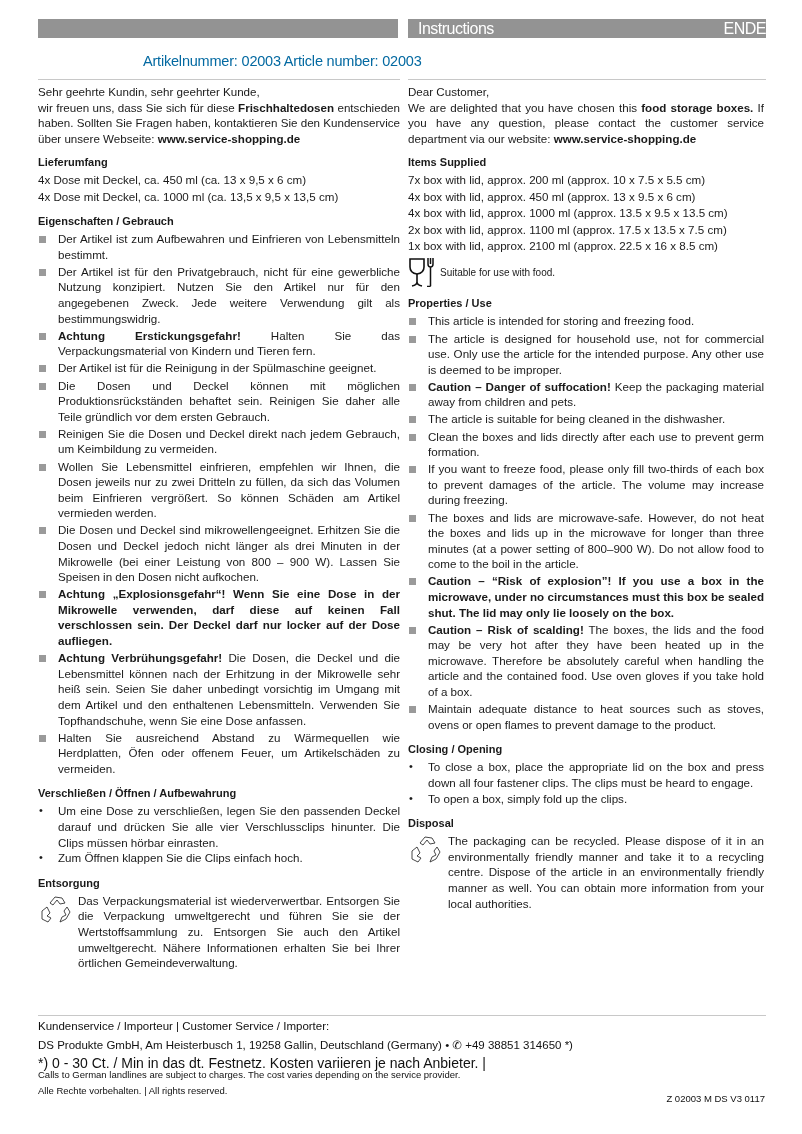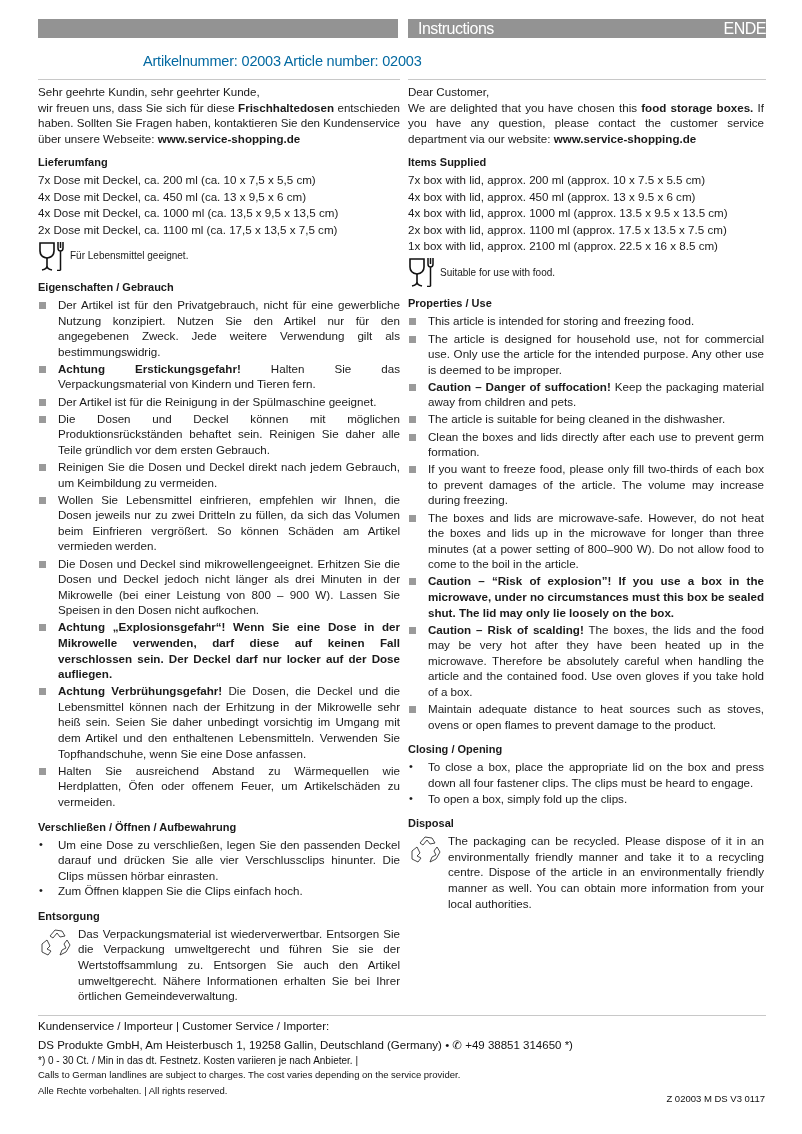--- a/index.html
+++ b/index.html
@@ -26,21 +26,21 @@
   ul.sq li { position:relative; padding-left:20px; text-align:justify; margin-bottom:1.5px; }
   ul.sq li::before { content:""; position:absolute; left:1px; top:5px; width:7px; height:7px; background:#9a9a9a; }
   ul.dot li { position:relative; padding-left:20px; text-align:justify; }
   ul.dot li::before { content:"•"; position:absolute; left:1px; top:0; font-size:11px; }
   .disposal { display:flex; align-items:flex-start; }
   .disposal svg { flex:0 0 auto; margin:2px 4px 0 0; }
   .disposal p { flex:1; }
   .footer { position:absolute; left:38px; width:728px; text-align:left; color:#111; }
   .f1 { top:1020px; font-size:11.5px; }
   .f2 { top:1038px; font-size:11.5px; }
-  .f3 { top:1055px; font-size:10px; }
+  .f3 { top:1055px; font-size:14px; }
   .f4 { top:1069px; font-size:9.5px; }
   .f5 { top:1085px; font-size:9.5px; }
   .ref { position:absolute; top:1093px; right:37px; font-size:9.5px; color:#111; }
 </style>
 </head>
 <body>
 
 <div class="hdr-bar hdr-left"></div>
 <div class="hdr-bar hdr-right">
   <span class="t1">Instructions</span>
@@ -48,35 +48,26 @@
 </div>
 <div class="artnum">Artikelnummer: 02003 Article number: 02003</div>
 <div class="rule" style="top:79px;left:38px;width:362px;"></div>
 <div class="rule" style="top:79px;left:408px;width:358px;"></div>
 
 <div class="col col-left">
   <p>Sehr geehrte Kundin, sehr geehrter Kunde,</p>
   <p><span>wir freuen uns, dass Sie sich für diese </span><b>Frischhaltedosen</b><span> entschieden haben. Sollten Sie Fragen haben, kontaktieren Sie den Kundenservice über unsere Webseite: </span><b>www.service-shopping.de</b></p>
   <h2>Lieferumfang</h2>
   <div class="items">
-      <div>7x Dose mit Deckel, ca. 200 ml (ca. 10 x 7,5 x 5,5 cm)</div>
       <div>4x Dose mit Deckel, ca. 450 ml (ca. 13 x 9,5 x 6 cm)</div>
       <div>4x Dose mit Deckel, ca. 1000 ml (ca. 13,5 x 9,5 x 13,5 cm)</div>
-      <div>2x Dose mit Deckel, ca. 1100 ml (ca. 17,5 x 13,5 x 7,5 cm)</div>
     </div>
-  <div class="foodsafe">
-    <svg width="28" height="30" viewBox="0 0 28 30">
-      <path d="M2 2 L2 10 Q2 16 9 17 Q16 16 16 10 L16 2 Z" fill="none" stroke="#111" stroke-width="1.6"></path>
-      <path d="M9 17 L9 25 Q9 28 4 29 M9 25 Q9 28 14 29" fill="none" stroke="#111" stroke-width="1.6"></path>
-      <path d="M20 1 L20 7 M22.5 1 L22.5 7 M25 1 L25 7 M20 7 Q20 10 22.5 10 Q25 10 25 7 M22.5 10 L22.5 29 Q22.5 29.5 19 29.5" fill="none" stroke="#111" stroke-width="1.5"></path>
-    </svg>
-    <span>Für Lebensmittel geeignet.</span>
-  </div>
   <h2>Eigenschaften / Gebrauch</h2>
   <ul class="sq">
+      <li><b></b><span>Der Artikel ist zum Aufbewahren und Einfrieren von Lebensmitteln bestimmt.</span></li>
       <li><b></b><span>Der Artikel ist für den Privatgebrauch, nicht für eine gewerbliche Nutzung konzipiert. Nutzen Sie den Artikel nur für den angegebenen Zweck. Jede weitere Verwendung gilt als bestimmungswidrig.</span></li>
       <li><b>Achtung Erstickungsgefahr!</b><span> Halten Sie das Verpackungsmaterial von Kindern und Tieren fern.</span></li>
       <li><b></b><span>Der Artikel ist für die Reinigung in der Spülmaschine geeignet.</span></li>
       <li><b></b><span>Die Dosen und Deckel können mit möglichen Produktionsrückständen behaftet sein. Reinigen Sie daher alle Teile gründlich vor dem ersten Gebrauch.</span></li>
       <li><b></b><span>Reinigen Sie die Dosen und Deckel direkt nach jedem Gebrauch, um Keimbildung zu vermeiden.</span></li>
       <li><b></b><span>Wollen Sie Lebensmittel einfrieren, empfehlen wir Ihnen, die Dosen jeweils nur zu zwei Dritteln zu füllen, da sich das Volumen beim Einfrieren vergrößert. So können Schäden am Artikel vermieden werden.</span></li>
       <li><b></b><span>Die Dosen und Deckel sind mikrowellengeeignet. Erhitzen Sie die Dosen und Deckel jedoch nicht länger als drei Minuten in der Mikrowelle (bei einer Leistung von 800 – 900 W). Lassen Sie Speisen in den Dosen nicht aufkochen.</span></li>
       <li><b>Achtung „Explosionsgefahr“! Wenn Sie eine Dose in der Mikrowelle verwenden, darf diese auf keinen Fall verschlossen sein. Der Deckel darf nur locker auf der Dose aufliegen.</b><span></span></li>
       <li><b>Achtung Verbrühungsgefahr!</b><span> Die Dosen, die Deckel und die Lebensmittel können nach der Erhitzung in der Mikrowelle sehr heiß sein. Seien Sie daher unbedingt vorsichtig im Umgang mit dem Artikel und den enthaltenen Lebensmitteln. Verwenden Sie Topfhandschuhe, wenn Sie eine Dose anfassen.</span></li>
       <li><b></b><span>Halten Sie ausreichend Abstand zu Wärmequellen wie Herdplatten, Öfen oder offenem Feuer, um Artikelschäden zu vermeiden.</span></li>

